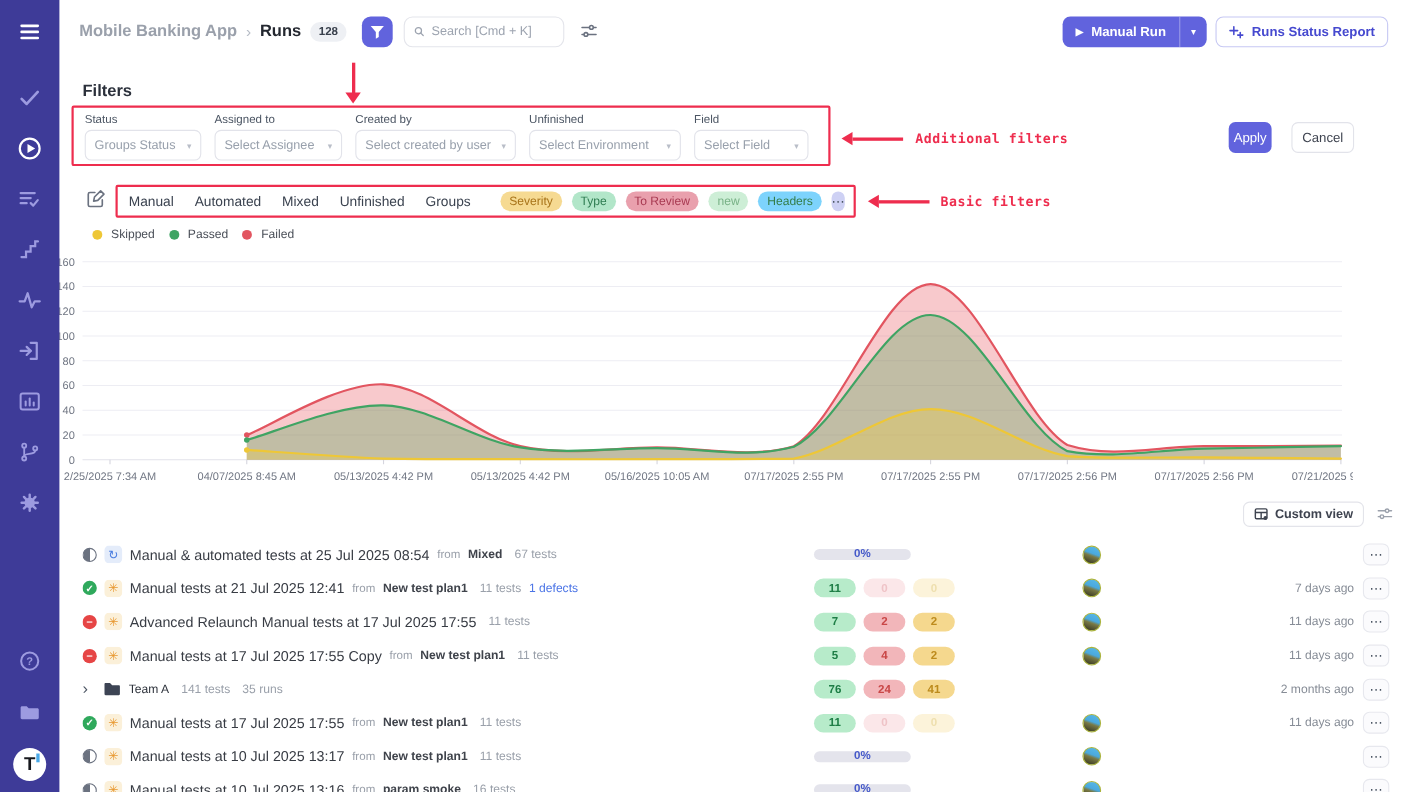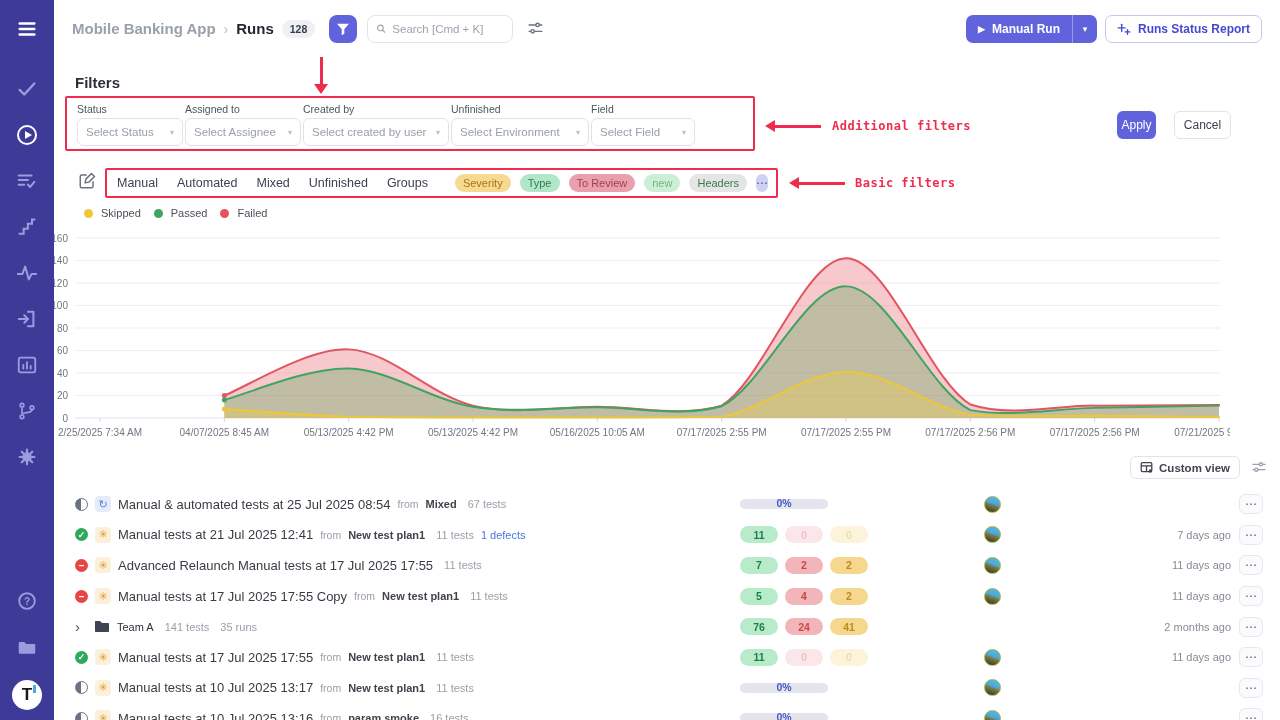--- a/index.html
+++ b/index.html
@@ -42,21 +42,21 @@
   .mr-divider { width:1px; height:28px; background:rgba(255,255,255,0.35); }
   .mr-caret { width:24px; text-align:center; font-size:9px; }
   .status-report { height:28px; border-radius:7px; background:#fff; border:1.5px solid #c6c8f3;
                    color:#4649cf; font-size:12px; font-weight:bold; display:flex; align-items:center;
                    gap:7px; padding:0 11px; cursor:pointer; }
 
   
   .filters-heading { position:absolute; left:75px; top:74px; font-size:15px; font-weight:bold; color:#2b303b; }
   .filters-box { position:absolute; left:65px; top:96px; width:690px; height:55px;
                  border:2px solid #ee2d4e; border-radius:2px; display:flex; align-items:flex-start;
-                 padding:5px 10px; gap:2px; background:#fff; }
+                 padding:5px 10px; gap:12px; background:#fff; }
   .ffield { display:flex; flex-direction:column; }
   .ffield label { font-size:10.5px; color:#4b5563; margin-bottom:3px; }
   .fselect { height:28px; border:1px solid #e2e3ea; border-radius:6px; background:#fff;
              display:flex; align-items:center; justify-content:space-between; padding:0 8px; cursor:pointer; }
   .fselect .ph { font-size:11.5px; color:#98a0ac; white-space:nowrap; }
   .fselect .car { font-size:8px; color:#b9bec8; margin-left:6px; }
   .w1{width:106px}.w2{width:116px}.w3{width:146px}.w4{width:138px}.w5{width:104px}
   .apply-btn { position:absolute; left:1117px; top:111px; width:39px; height:28px; border-radius:6px;
                background:#6163dd; color:#fff; font-size:12px; border:none; cursor:pointer;
                font-family:"Liberation Sans",sans-serif; }
@@ -279,21 +279,21 @@
 
 <div class="arrow-down-line"></div>
 <div class="arrow-down-head"></div>
 
 <div class="filters-heading">Filters</div>
 
 <div class="filters-box">
   <div class="ffield">
     <label>Status</label>
     <div class="fselect w1">
-        <span class="ph">Select Status</span>
+        <span class="ph">Groups Status</span>
         <span class="car">▾</span>
       </div>
   </div>
   <div class="ffield">
     <label>Assigned to</label>
     <div class="fselect w2">
         <span class="ph">Select Assignee</span>
         <span class="car">▾</span>
       </div>
   </div>
@@ -337,21 +337,21 @@
 <div class="quick-box">
   <span class="qtab">Manual</span>
   <span class="qtab">Automated</span>
   <span class="qtab">Mixed</span>
   <span class="qtab">Unfinished</span>
   <span class="qtab">Groups</span>
   <span class="tag" style="margin-left: 8px; background: rgb(246, 218, 146); color: rgb(168, 116, 26);">Severity</span>
   <span class="tag" style="background: rgb(178, 230, 201); color: rgb(47, 125, 82);">Type</span>
   <span class="tag" style="background: rgb(233, 160, 173); color: rgb(168, 58, 82);">To Review</span>
   <span class="tag" style="background: rgb(205, 238, 214); color: rgb(121, 178, 135);">new</span>
-  <span class="tag" style="background: #e5e5e5; color: rgb(52, 125, 73);">Headers</span>
+  <span class="tag" style="background: #7dd3fc; color: rgb(52, 125, 73);">Headers</span>
   <span class="tag-more">⋯</span>
 </div>
 
 <div class="arrow-left" style="left:789px; top:177px;">
   <span class="al-head"></span>
     <span class="al-line"></span>
 </div>
 <div class="ann" style="left:855px; top:176px;">Basic filters</div>
 
 <div class="legend">

